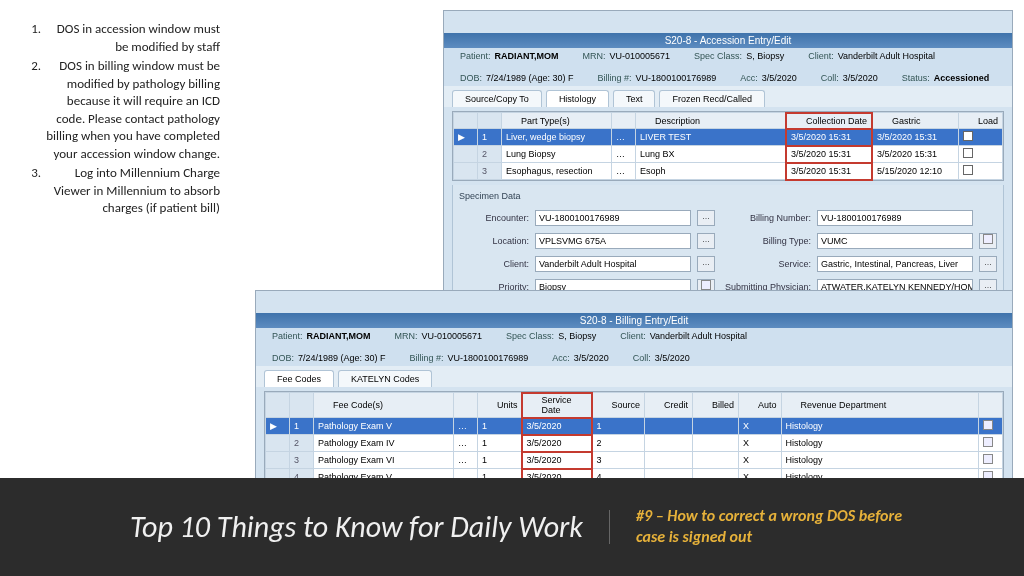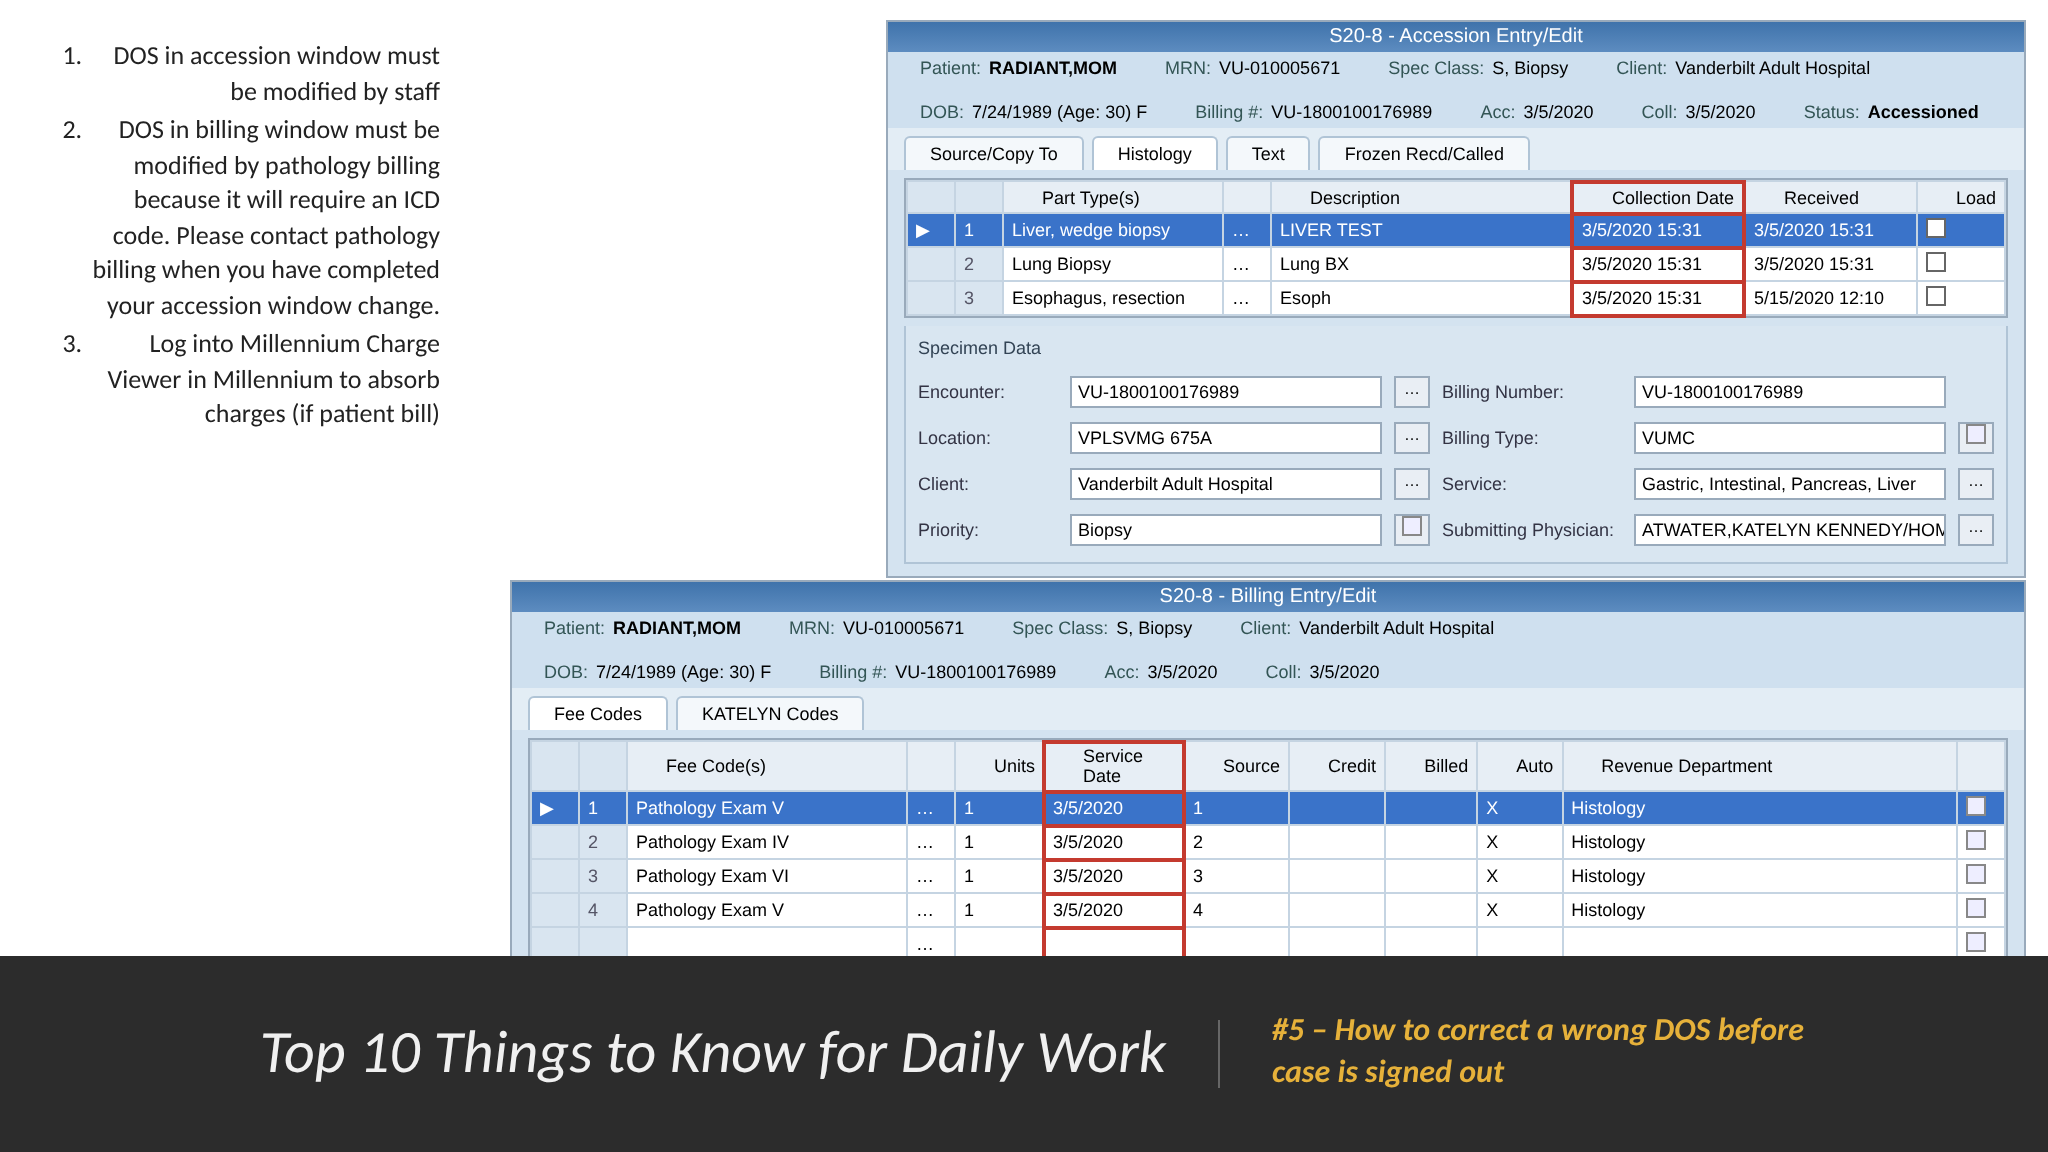--- a/index.html
+++ b/index.html
@@ -20,20 +20,21 @@
     border: 1px solid #9ab;
     font-family: Tahoma, Arial, sans-serif;
     font-size: 9px; color: #000;
   }
   .shot-acc { position: absolute; top: 10px; left: 443px; width: 570px; }
   .shot-bill { position: absolute; top: 290px; left: 255px; width: 758px; height: 194px; }
   .win-title {
     background: linear-gradient(#3f73ab,#5d8cc0);
     color: #fff; text-align: center; padding: 2px 0;
     font-size: 10px;
+    margin-top: 22px;
   }
   .hdr-bar { background: #cfe0ef; padding: 3px 6px; display: flex; flex-wrap: wrap; gap: 6px 14px; }
   .hdr-bar .pair { display: flex; gap: 4px; white-space: nowrap; padding-left: 10px; }
   .hdr-bar .lab { color: #355; }
   .hdr-bar .val { color: #000; }
   .tabs { display: flex; gap: 4px; padding: 4px 8px 0; background: #e3edf5; }
   .tab {
     background: #f4f8fb; border: 1px solid #b0c4d6;
     border-bottom: none; padding: 3px 12px; font-size: 9px;
     border-radius: 3px 3px 0 0;
@@ -49,21 +50,21 @@
   .rowhdr { background: #d9e5f0 !important; width: 16px; text-align: center; color:#556; }
   .sel-row td { background: #3a73c9 !important; color: #fff; }
   .redbox { outline: 2px solid #c43a2f; outline-offset: -1px; }
   .specimen {
     background: #d9e6f1; margin: 0 8px 6px; padding: 6px 6px 8px;
     border: 1px solid #b0c4d6; border-top: none;
     display: grid; grid-template-columns: 70px 1fr 18px 90px 1fr 18px;
     gap: 7px 6px; align-items: center;
   }
   .specimen .sec-title { grid-column: 1 / -1; font-size: 9px; color: #345; margin-bottom: 2px; }
-  .fld-lab { color: #334; }
+  .fld-lab { color: #334; text-align: right; }
   .fld-val {
     background: #fff; border: 1px solid #9ab; padding: 2px 3px;
     height: 16px; overflow: hidden; white-space: nowrap;
   }
   .dots {
     background: #e9eef4; border: 1px solid #9ab; text-align: center;
     font-size: 8px; line-height: 12px; height: 16px;
   }
   .footer-band {
     position: absolute; left: 0; bottom: 0; width: 100%; height: 98px;
@@ -147,21 +148,21 @@
     <div class="grid-wrap">
       <table class="grid">
         <tbody>
             <tr>
           <th class="rowhdr"></th>
               <th class="rowhdr"></th>
           <th style="width:110px">Part Type(s)</th>
           <th class="col-dots"></th>
           <th>Description</th>
           <th class="redbox" style="width:86px">Collection Date</th>
-          <th style="width:86px">Received</th>
+          <th style="width:86px">Gastric</th>
           <th class="load-col">Load</th>
         </tr>
         <tr class="sel-row">
           <td class="rowhdr">▶</td>
               <td class="rowhdr">1</td>
           <td>Liver, wedge biopsy</td>
               <td class="col-dots">…</td>
           <td>LIVER TEST</td>
           <td class="redbox">3/5/2020 15:31</td>
           <td>3/5/2020 15:31</td>
@@ -347,16 +348,16 @@
               <td></td>
               <td class="col-dots"><span class="dd-arrow"></span></td>
         </tr>
       </tbody>
         </table>
     </div>
   </div>
 
   <div class="footer-band">
     <div class="title-main">Top 10 Things to Know for Daily Work</div>
-    <div class="title-sub">#5 – How to correct a wrong DOS before case is signed out</div>
+    <div class="title-sub">#9 – How to correct a wrong DOS before case is signed out</div>
   </div>
 
 </div>
 
 </body></html>

